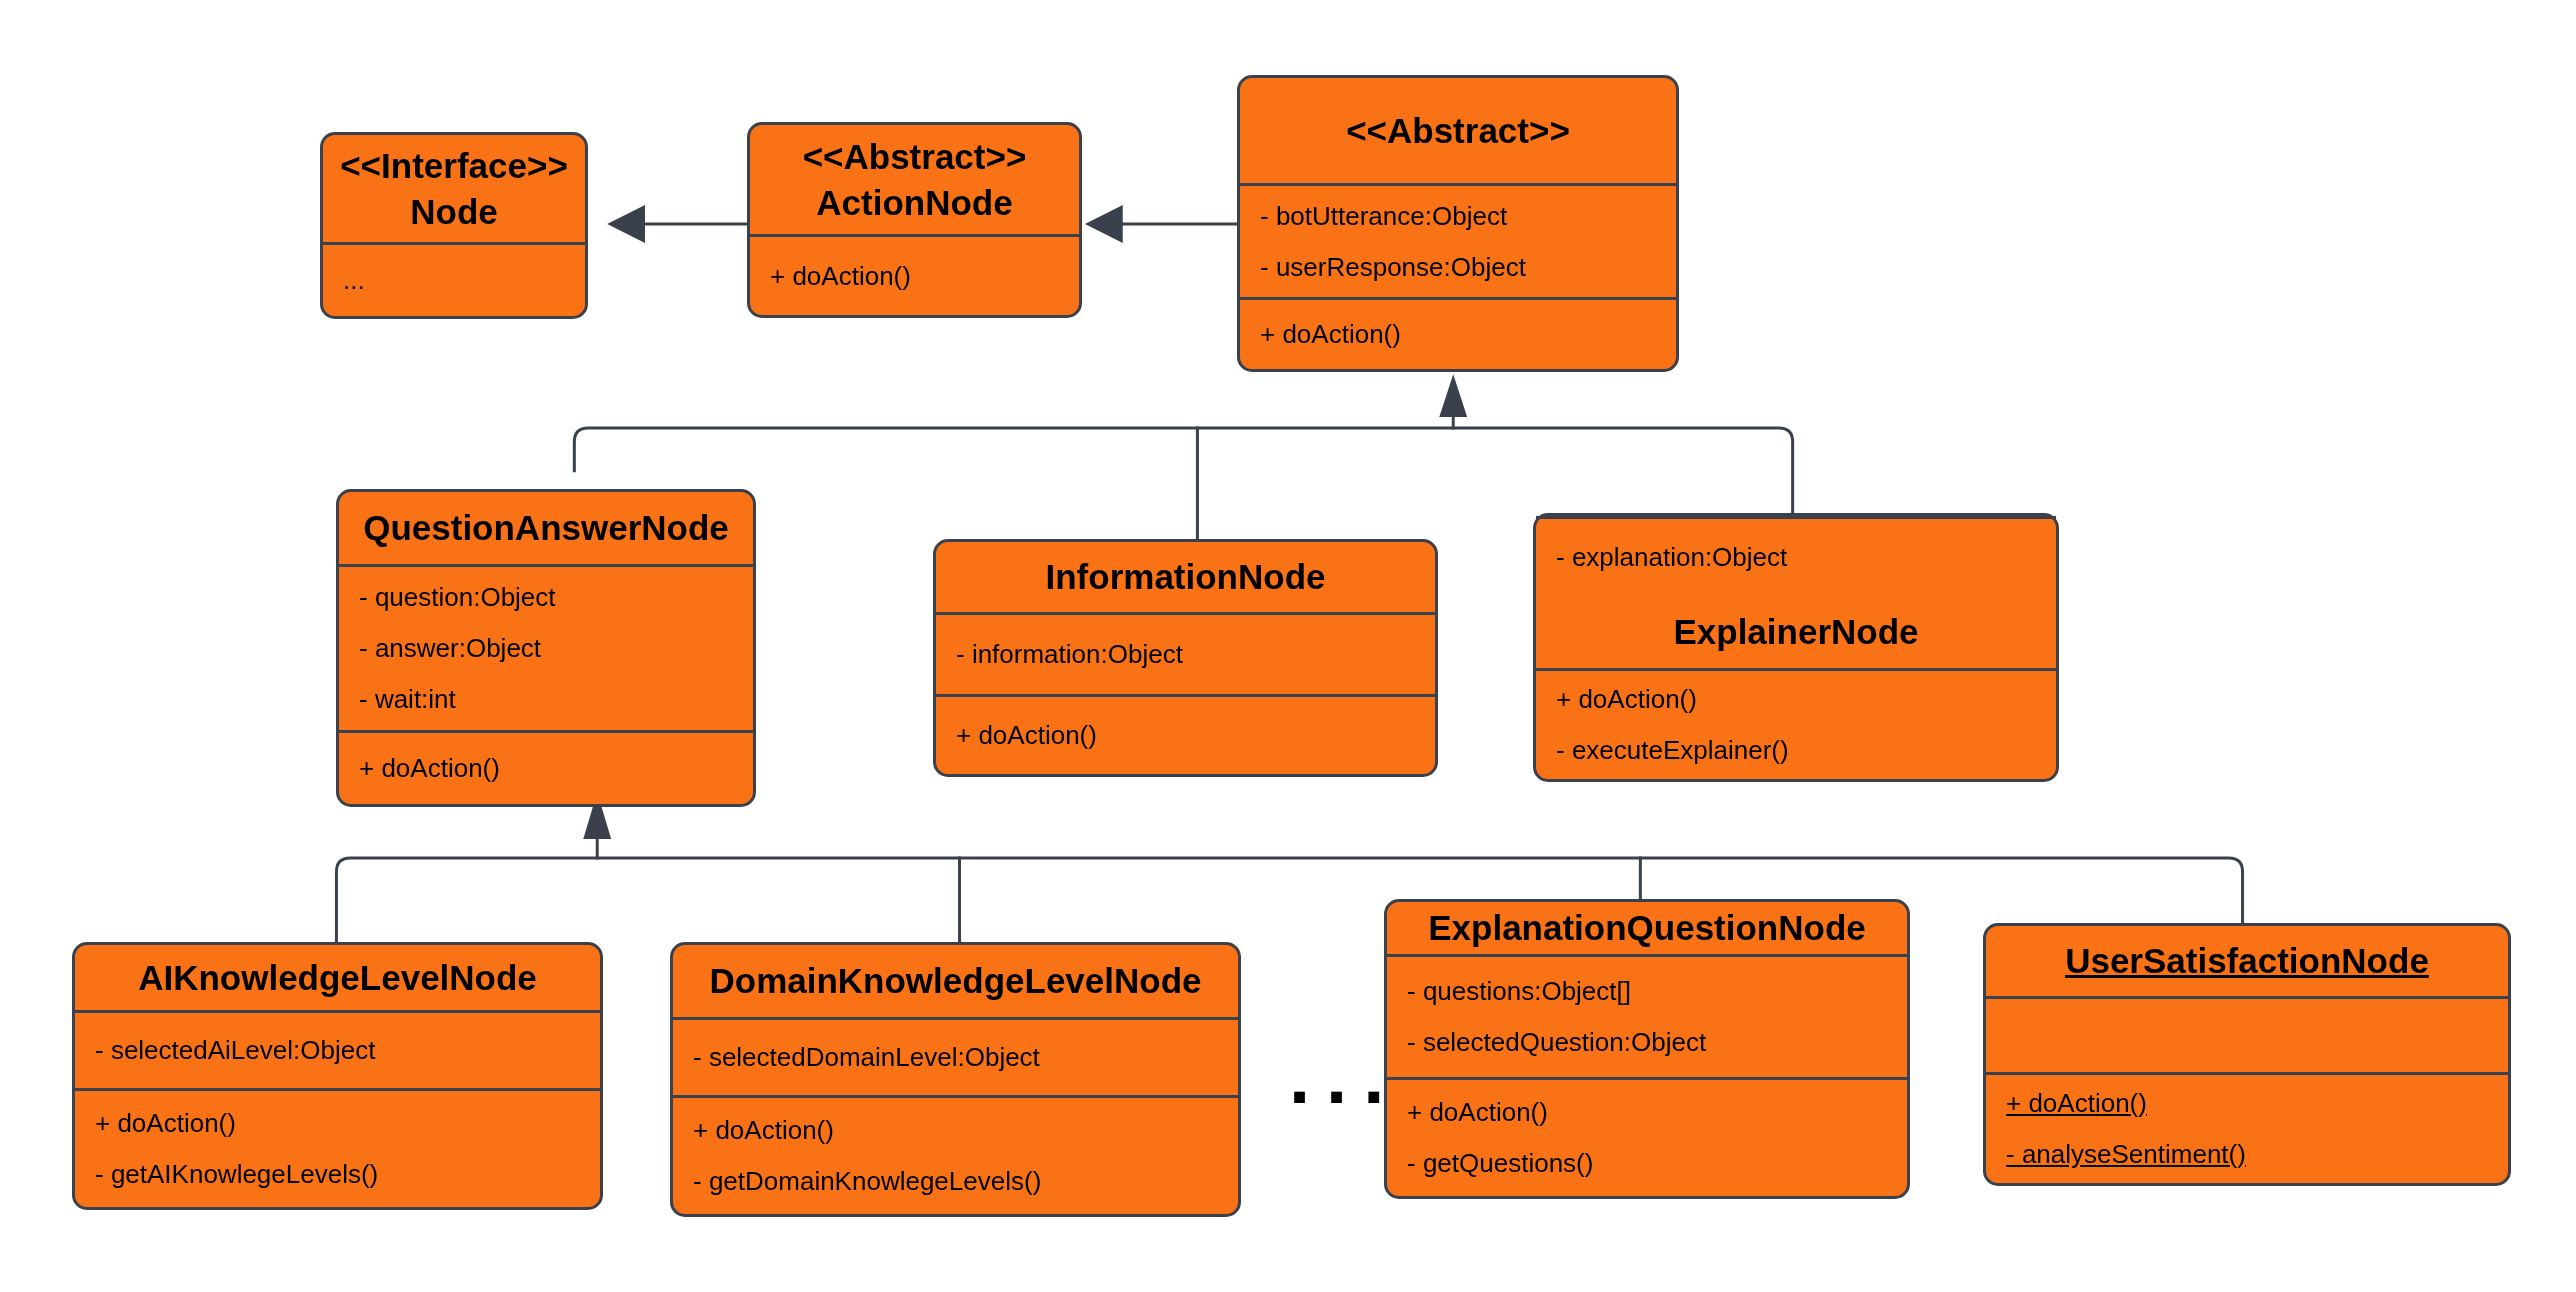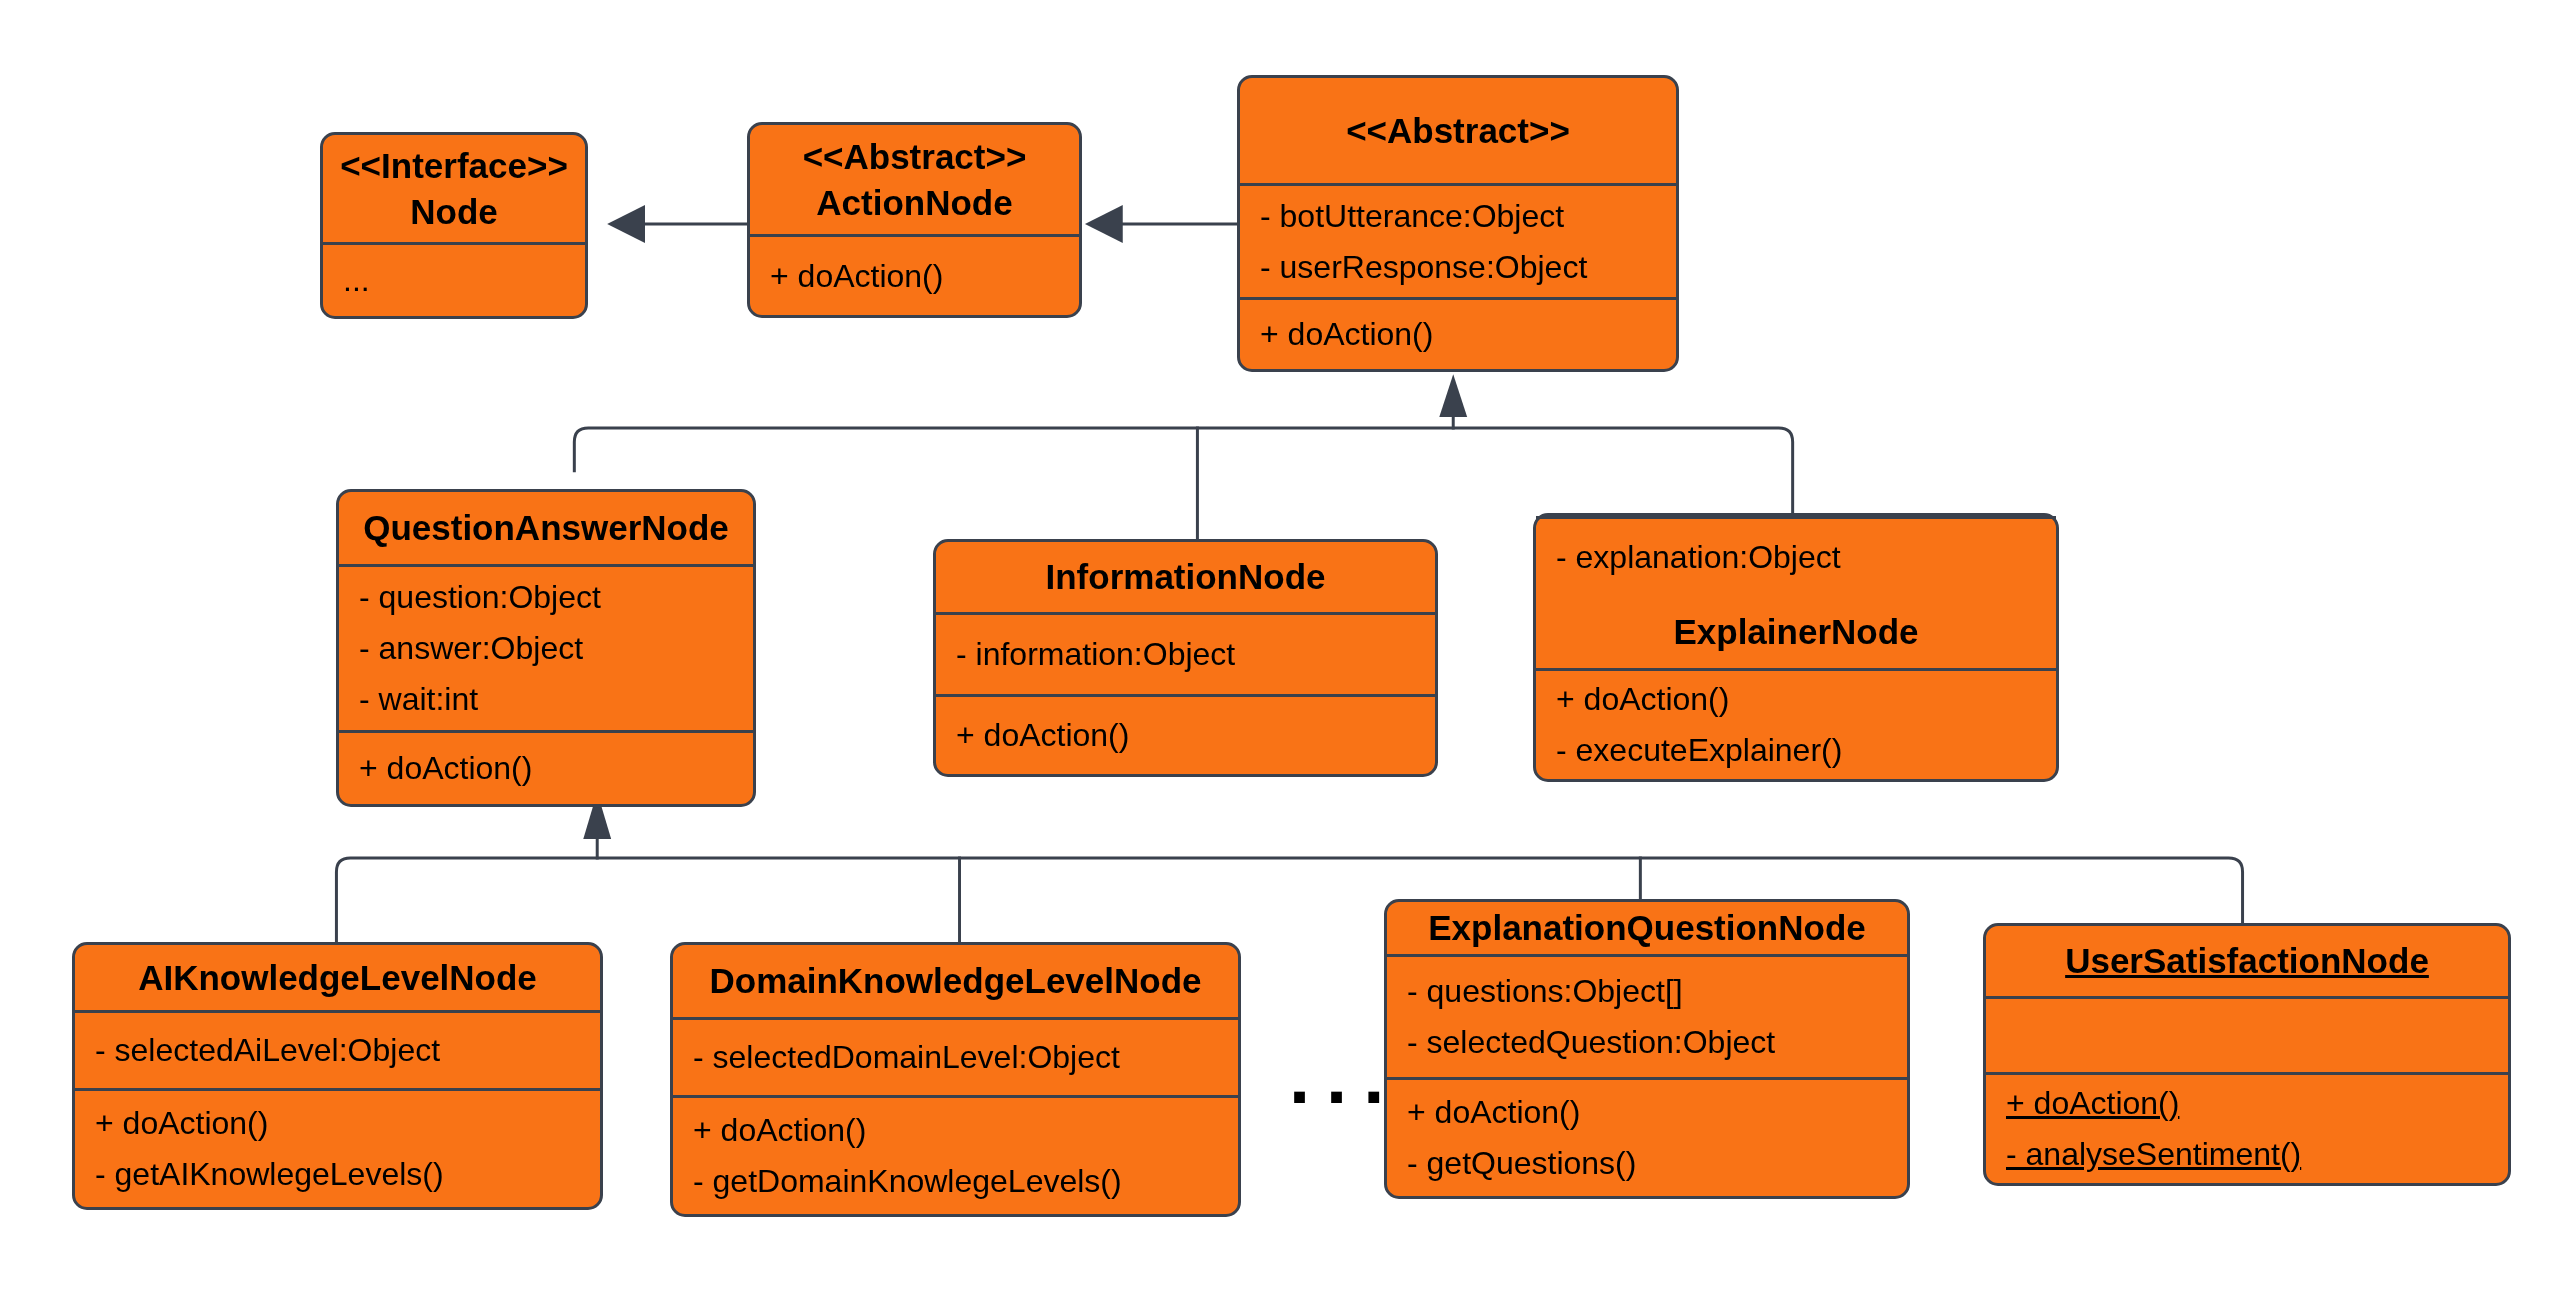--- a/index.html
+++ b/index.html
@@ -29,21 +29,21 @@
   }
   .sec.divided{border-top:3px solid #3A414D;}
   .sec.title{align-items:center;text-align:center;padding:0 8px;}
   .stereo,.cname{
     font-weight:bold;
     font-size:35px;
     line-height:46px;
     white-space:nowrap;
   }
   .member{
-    font-size:32px;
+    font-size:26px;
     line-height:51px;
     white-space:nowrap;
   }
   .ellipsis{
     position:absolute;
     z-index:2;
     font-weight:bold;
     font-size:76px;
     letter-spacing:16px;
     line-height:0;

